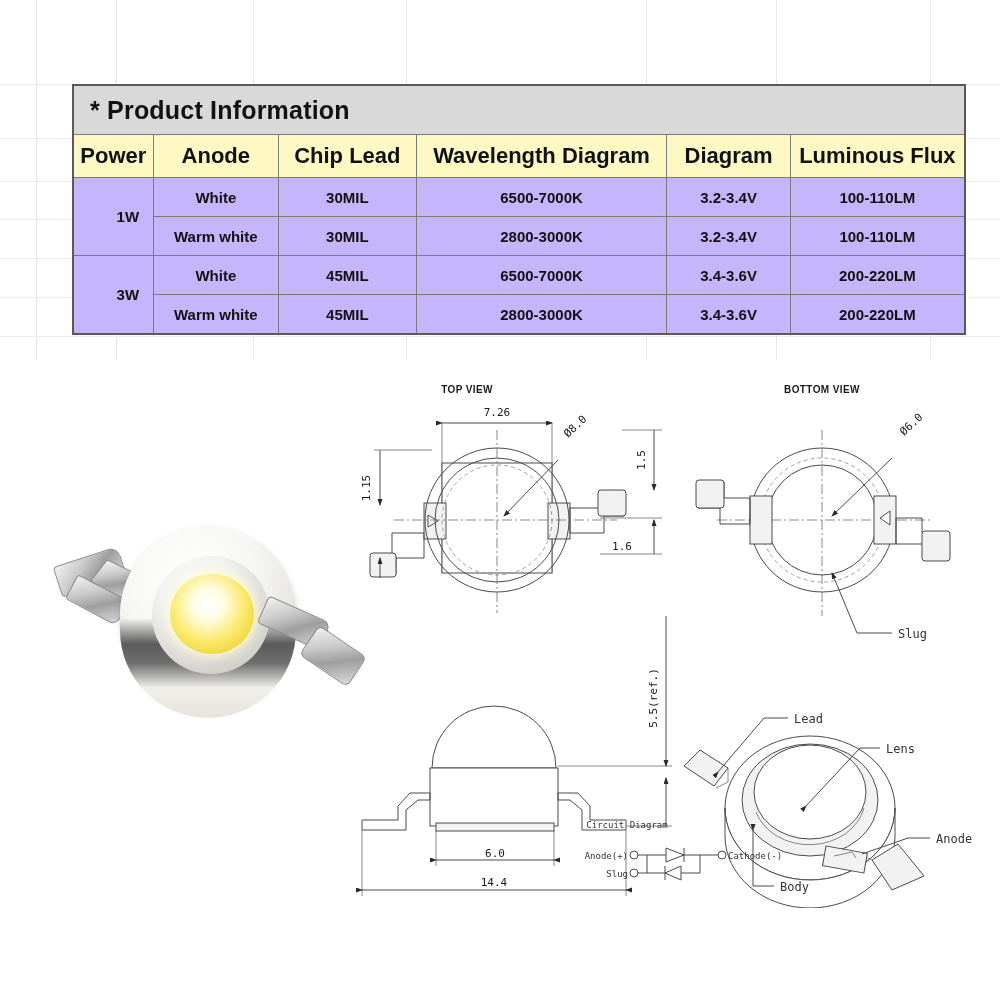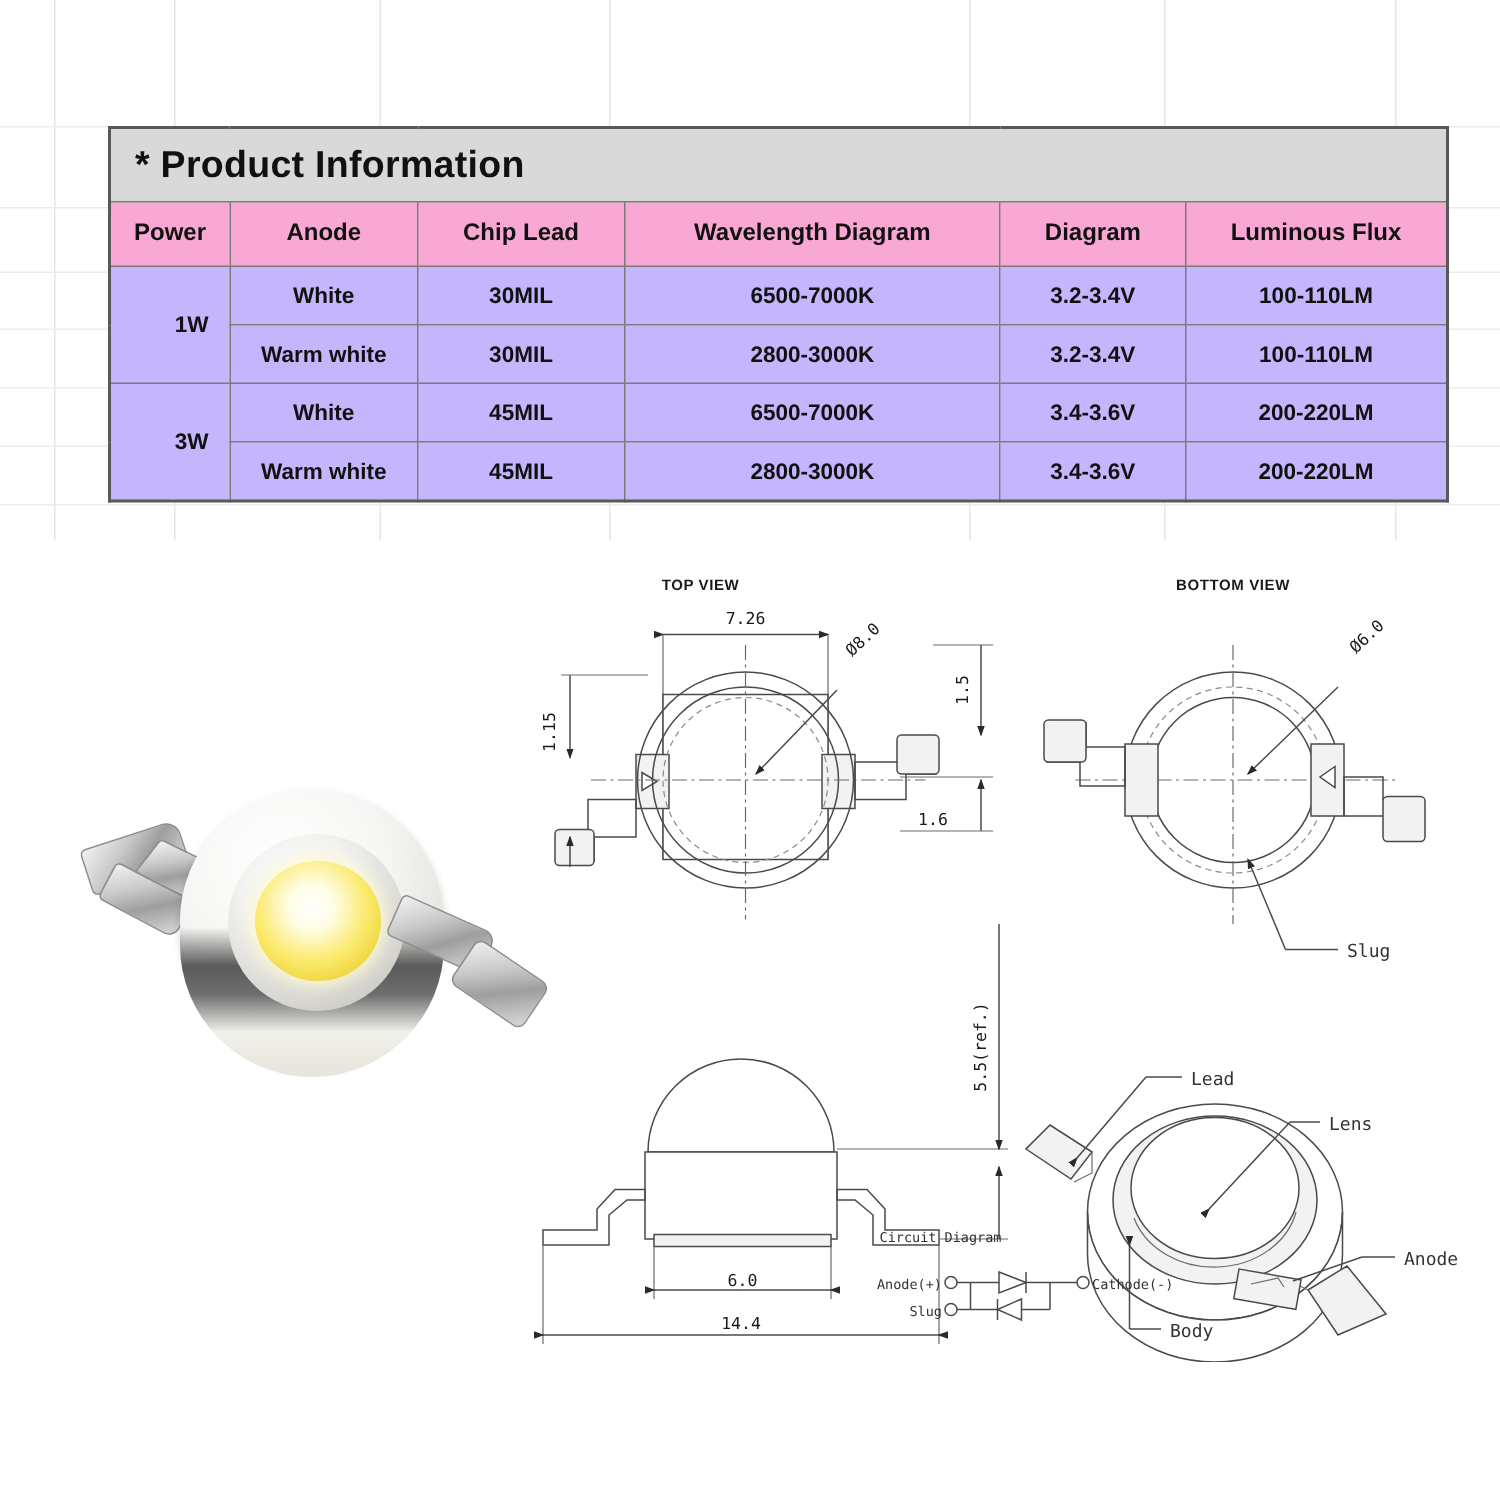--- a/index.html
+++ b/index.html
@@ -45,22 +45,22 @@
     background:#d9d9d9;
     text-align:left;
     padding-left:16px;
     font-size:25px;
     font-weight:bold;
     height:48px;
     letter-spacing:.2px;
     border-bottom:1px solid #7a7a7a;
   }
   #product-table tr.head-row td{
-    background:#f9a8d4;
-    font-size:16px;
+    background:#fef9c3;
+    font-size:22px;
     height:42px;
   }
   #product-table td.power-cell{font-size:15px;padding-left:29px;}
   .c-power{width:78px;}
   .c-color{width:122px;}
   .c-chip{width:134px;}
   .c-wave{width:244px;}
   .c-volt{width:120px;}
   .c-flux{width:170px;}
 

